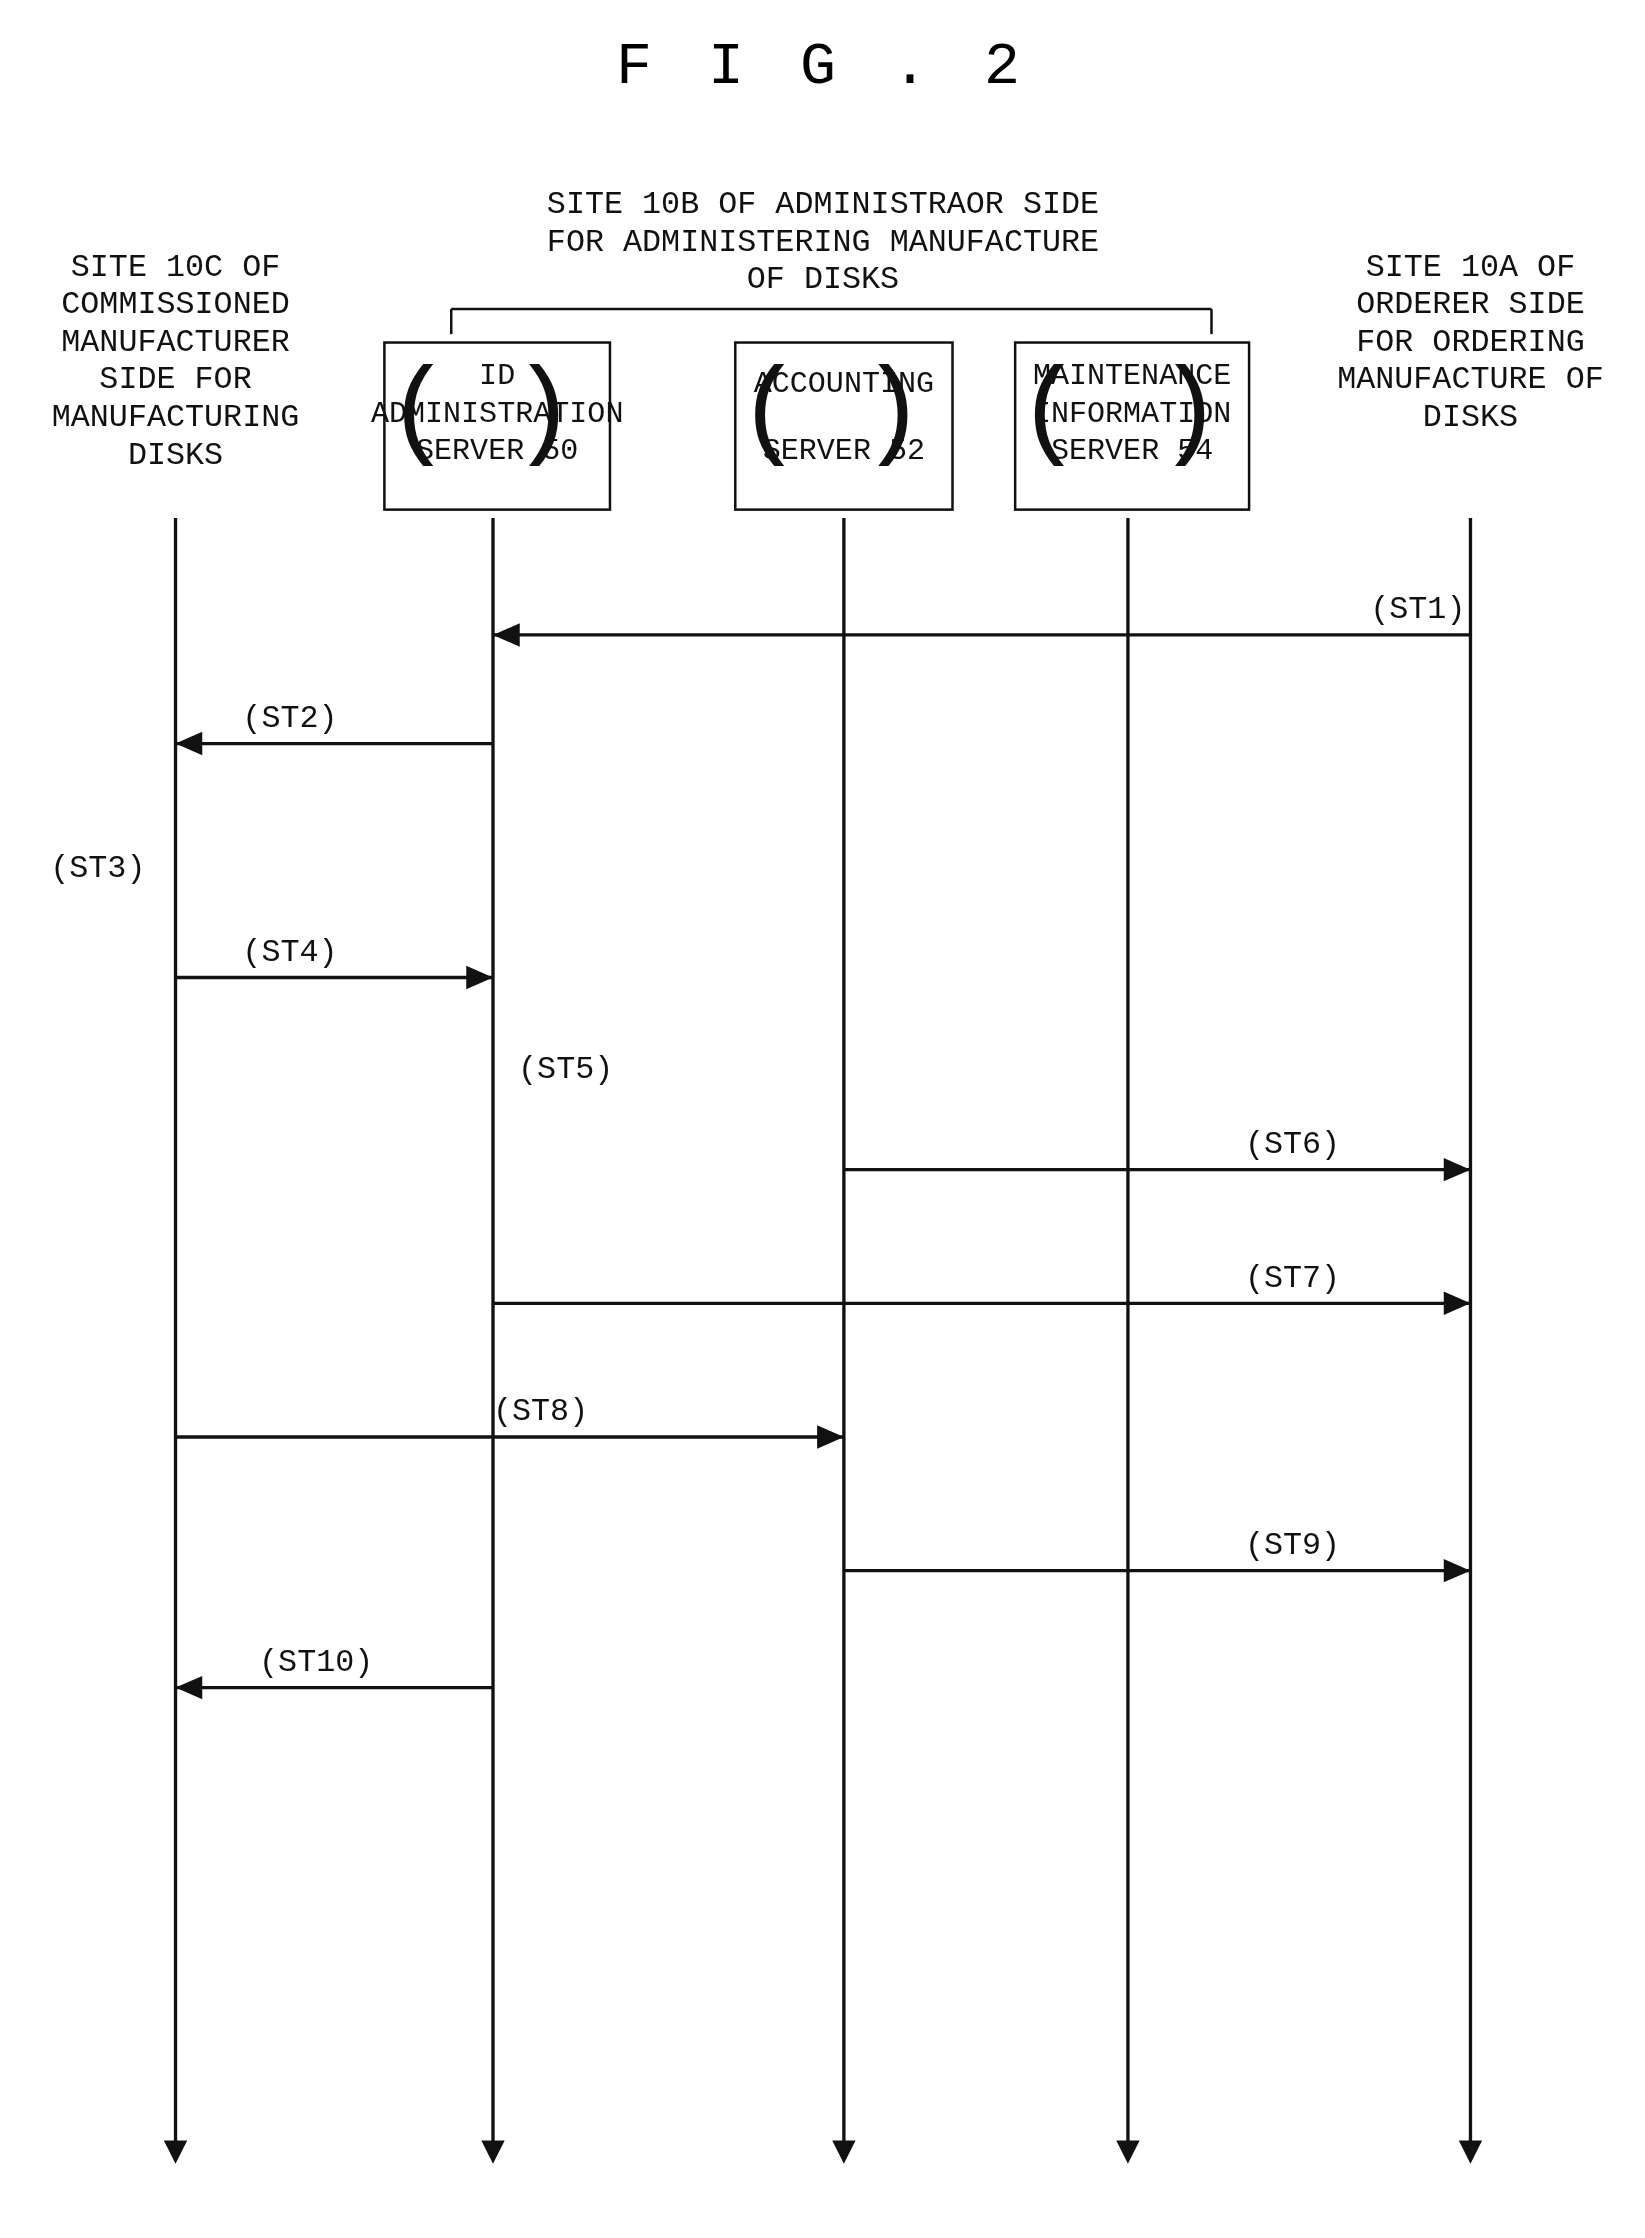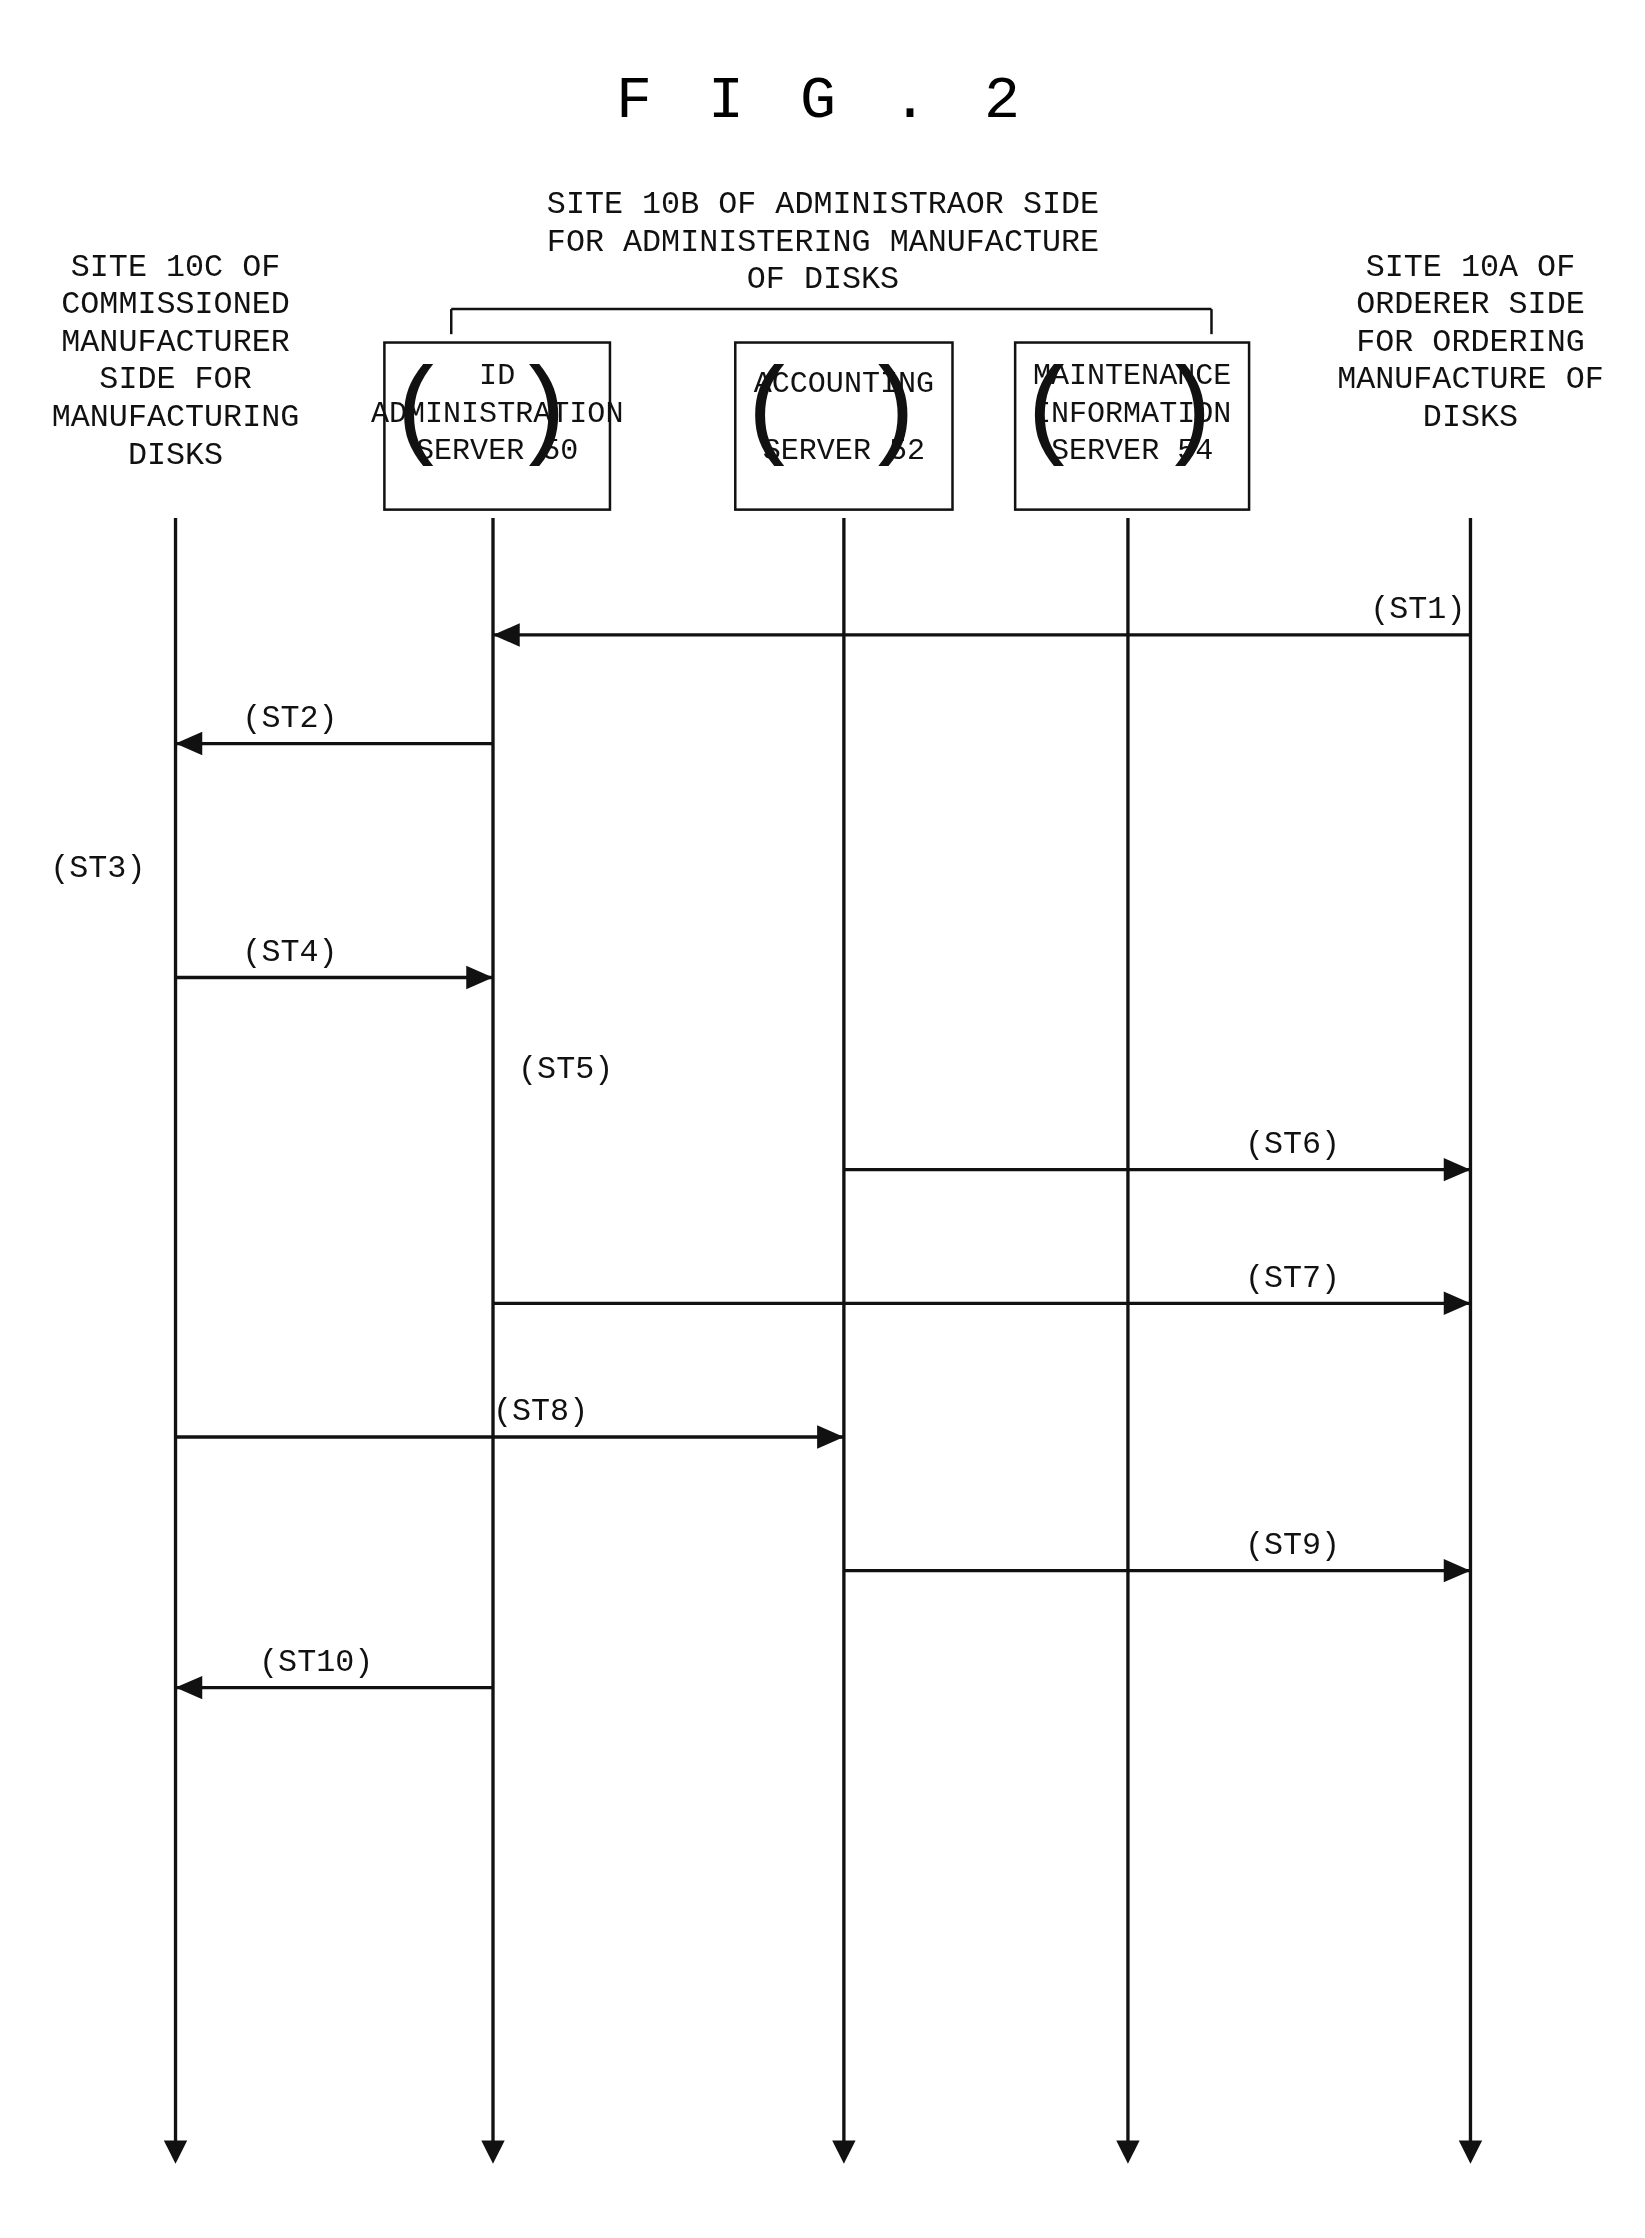--- a/index.html
+++ b/index.html
@@ -17,21 +17,21 @@
       height: 2239px;
       position: relative;
       background: #fff;
     }
 
     .title {
       text-align: center;
       font-size: 60px;
       font-weight: normal;
       letter-spacing: 10px;
-      padding-top: 67px;
+      padding-top: 33px;
       font-family: 'Courier New', Courier, monospace;
     }
 
     svg.diagram-svg {
       position: absolute;
       top: 0;
       left: 0;
       width: 1646px;
       height: 2239px;
       pointer-events: none;

